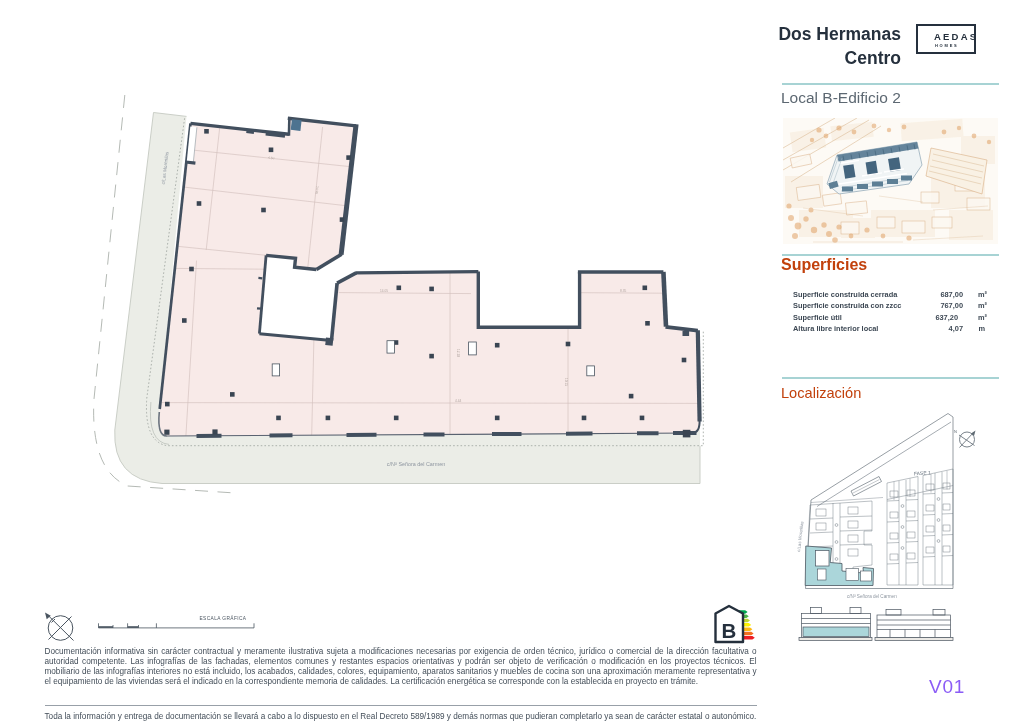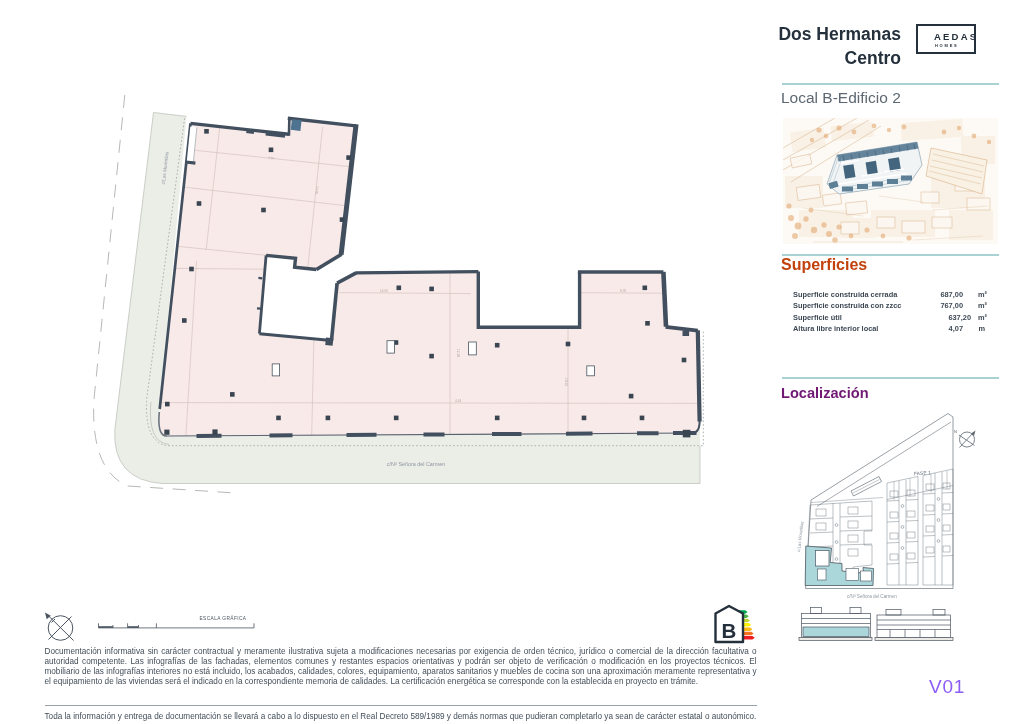--- a/index.html
+++ b/index.html
@@ -317,27 +317,27 @@
 </g>
 </svg>
 
 <div class="abs" style="left:782px;top:253.5px;width:217px;height:2.8px;background:#a7d3d4;z-index:3;"></div>
 
 <div class="abs" style="left:781px;top:256px;z-index:3;font-size:16px;font-weight:bold;color:#c2410c;">Superficies</div>
 
 <div class="abs" style="left:781px;top:289.5px;width:194px;z-index:3;font-size:7.4px;color:#3d4854;font-weight:bold;margin-left:12px;">
   <div style="height:11.5px;position:relative;"><span>Superficie construida cerrada</span><span style="position:absolute;right:24px;">687,00</span><span style="position:absolute;right:0px;">m²</span></div>
   <div style="height:11.5px;position:relative;"><span>Superficie construida con zzcc</span><span style="position:absolute;right:24px;">767,00</span><span style="position:absolute;right:0px;">m²</span></div>
-  <div style="height:11.5px;position:relative;"><span>Superficie útil</span><span style="position:absolute;right:16px;">637,20</span><span style="position:absolute;right:0px;">m²</span></div>
+  <div style="height:11.5px;position:relative;"><span>Superficie útil</span><span style="position:absolute;right:29px;">637,20</span><span style="position:absolute;right:0px;">m²</span></div>
   <div style="height:11.5px;position:relative;"><span>Altura libre interior local</span><span style="position:absolute;right:24px;text-align:right;">4,07</span><span style="position:absolute;right:2px;">m</span></div>
 </div>
 
 <div class="abs" style="left:782px;top:376.5px;width:217px;height:2.8px;background:#a7d3d4;z-index:3;"></div>
 
-<div class="abs" style="left:781px;top:384.5px;z-index:3;font-size:14.6px;font-weight:bold;color:#701a75;">Localización</div>
+<div class="abs" style="left:781px;top:384.5px;z-index:3;font-size:14.6px;font-weight:normal;color:#c2410c;">Localización</div>
 
 <svg class="abs" style="left:790px;top:405px;z-index:2" width="220" height="245" viewBox="0 0 220 245">
 
 <path d="M15.5,183.5 L21,95 L158,8.5 L163,12 L163,183.5 Z" fill="#ffffff" stroke="#6a747d" stroke-width="0.7"></path>
 
 <path d="M27,101.5 L161,17" fill="none" stroke="#6a747d" stroke-width="0.6"></path>
 
 <path d="M61,86 L89,71.5 L91.5,76.5 L63.5,91 Z" fill="#ffffff" stroke="#6a747d" stroke-width="0.7"></path>
 <path d="M63,88 L89.5,74.5" fill="none" stroke="#6a747d" stroke-width="0.4"></path>
 

